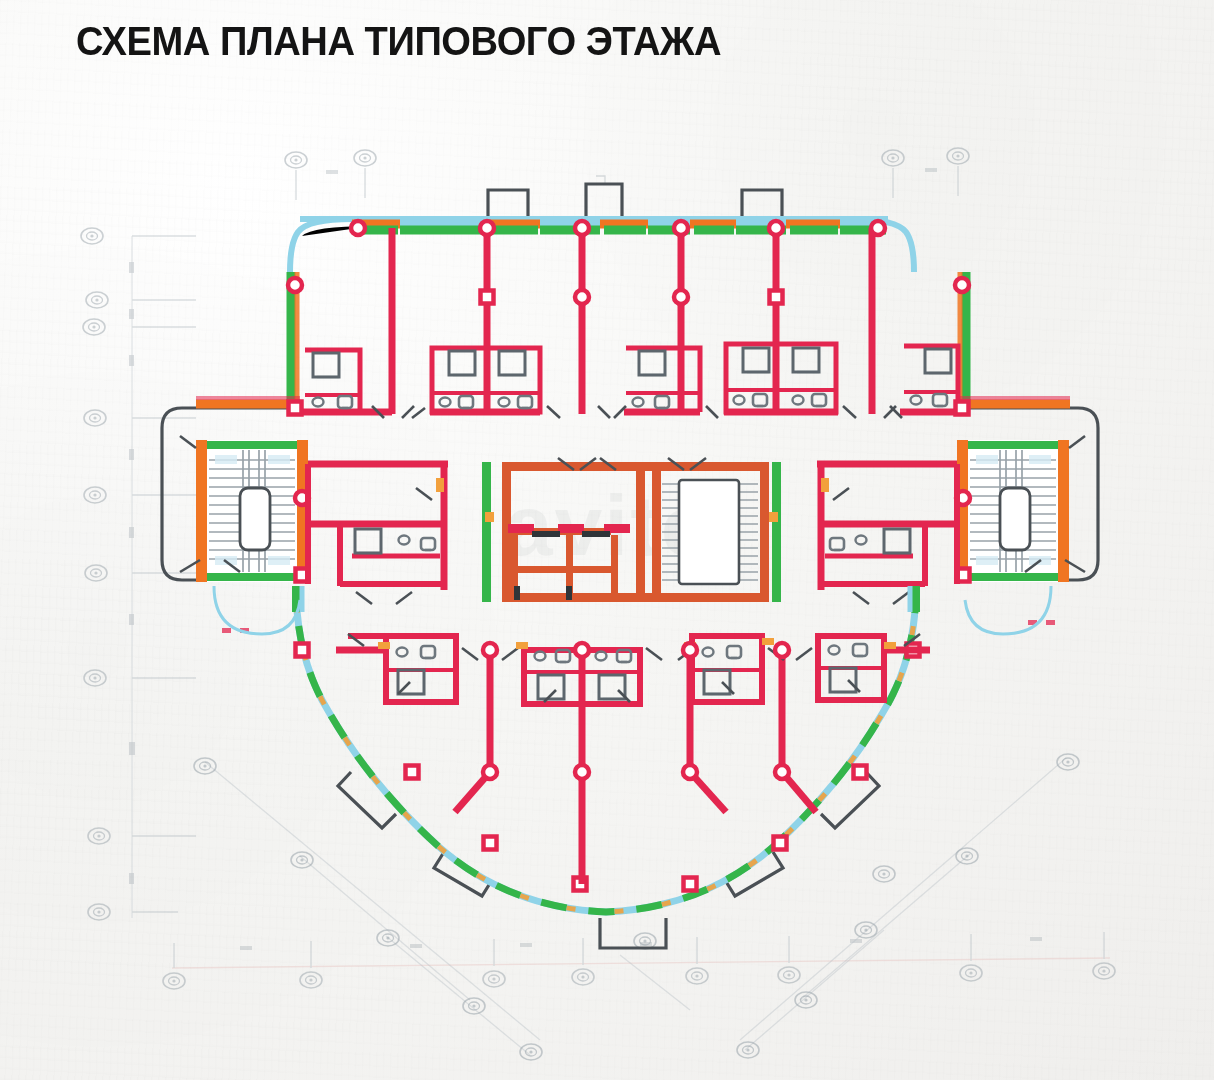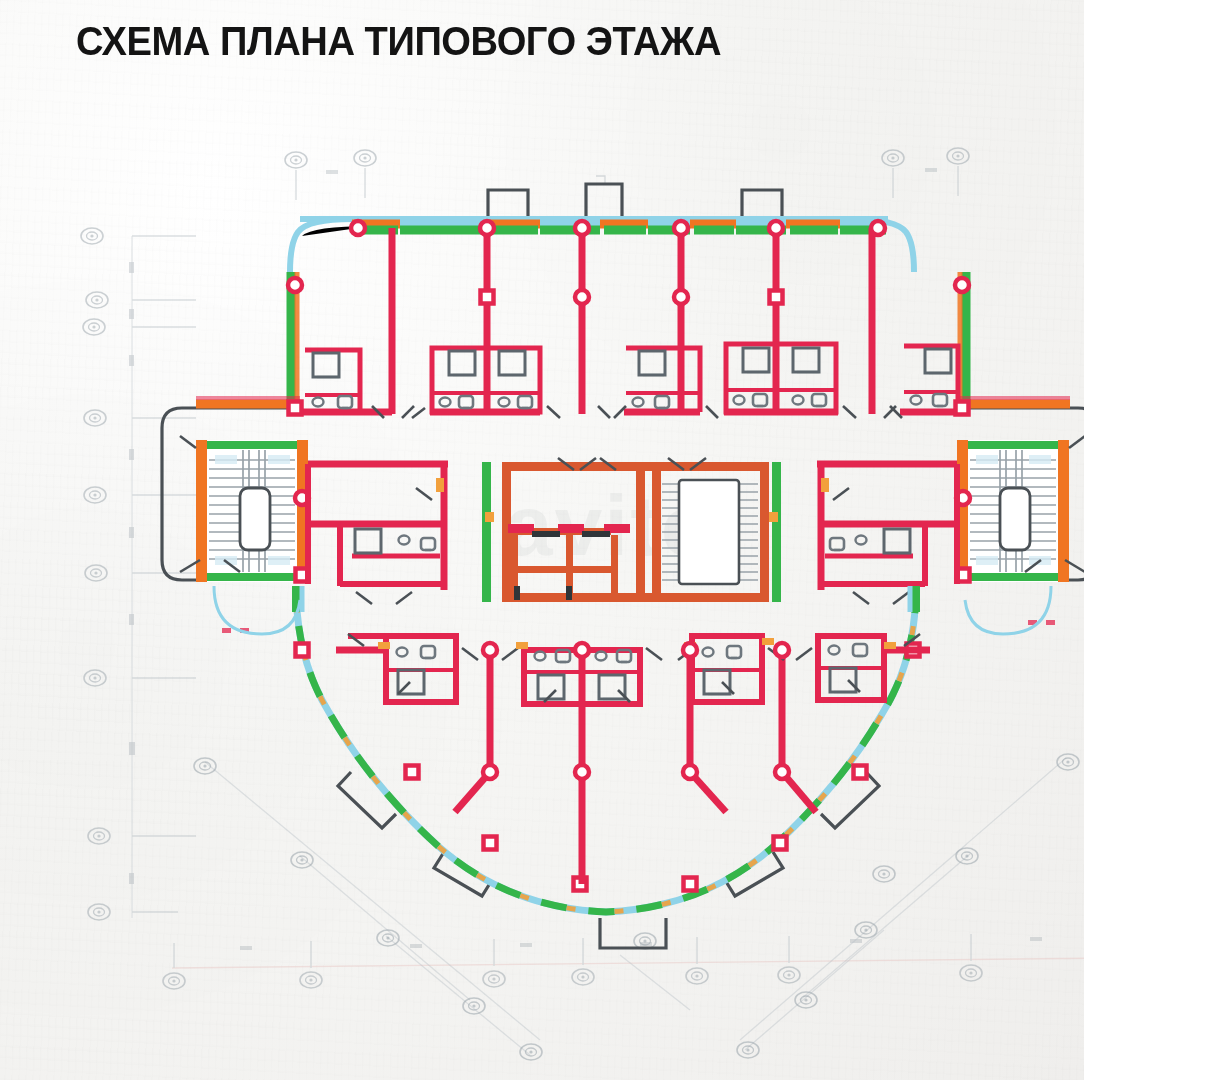--- a/index.html
+++ b/index.html
@@ -6,21 +6,21 @@
   html, body {
     margin: 0;
     padding: 0;
     background: #ffffff;
   }
   body {
     font-family: "Liberation Sans", sans-serif;
   }
   #page {
     position: relative;
-    width: 1084px;
+    width: 1214px;
     height: 1080px;
     background:
       radial-gradient(ellipse at 20% 18%, #ffffff 0%, #f6f6f4 45%, #efeeec 100%);
     overflow: hidden;
     text-align: right;
   }
   
   #grain {
     position: absolute;
     inset: 0;

